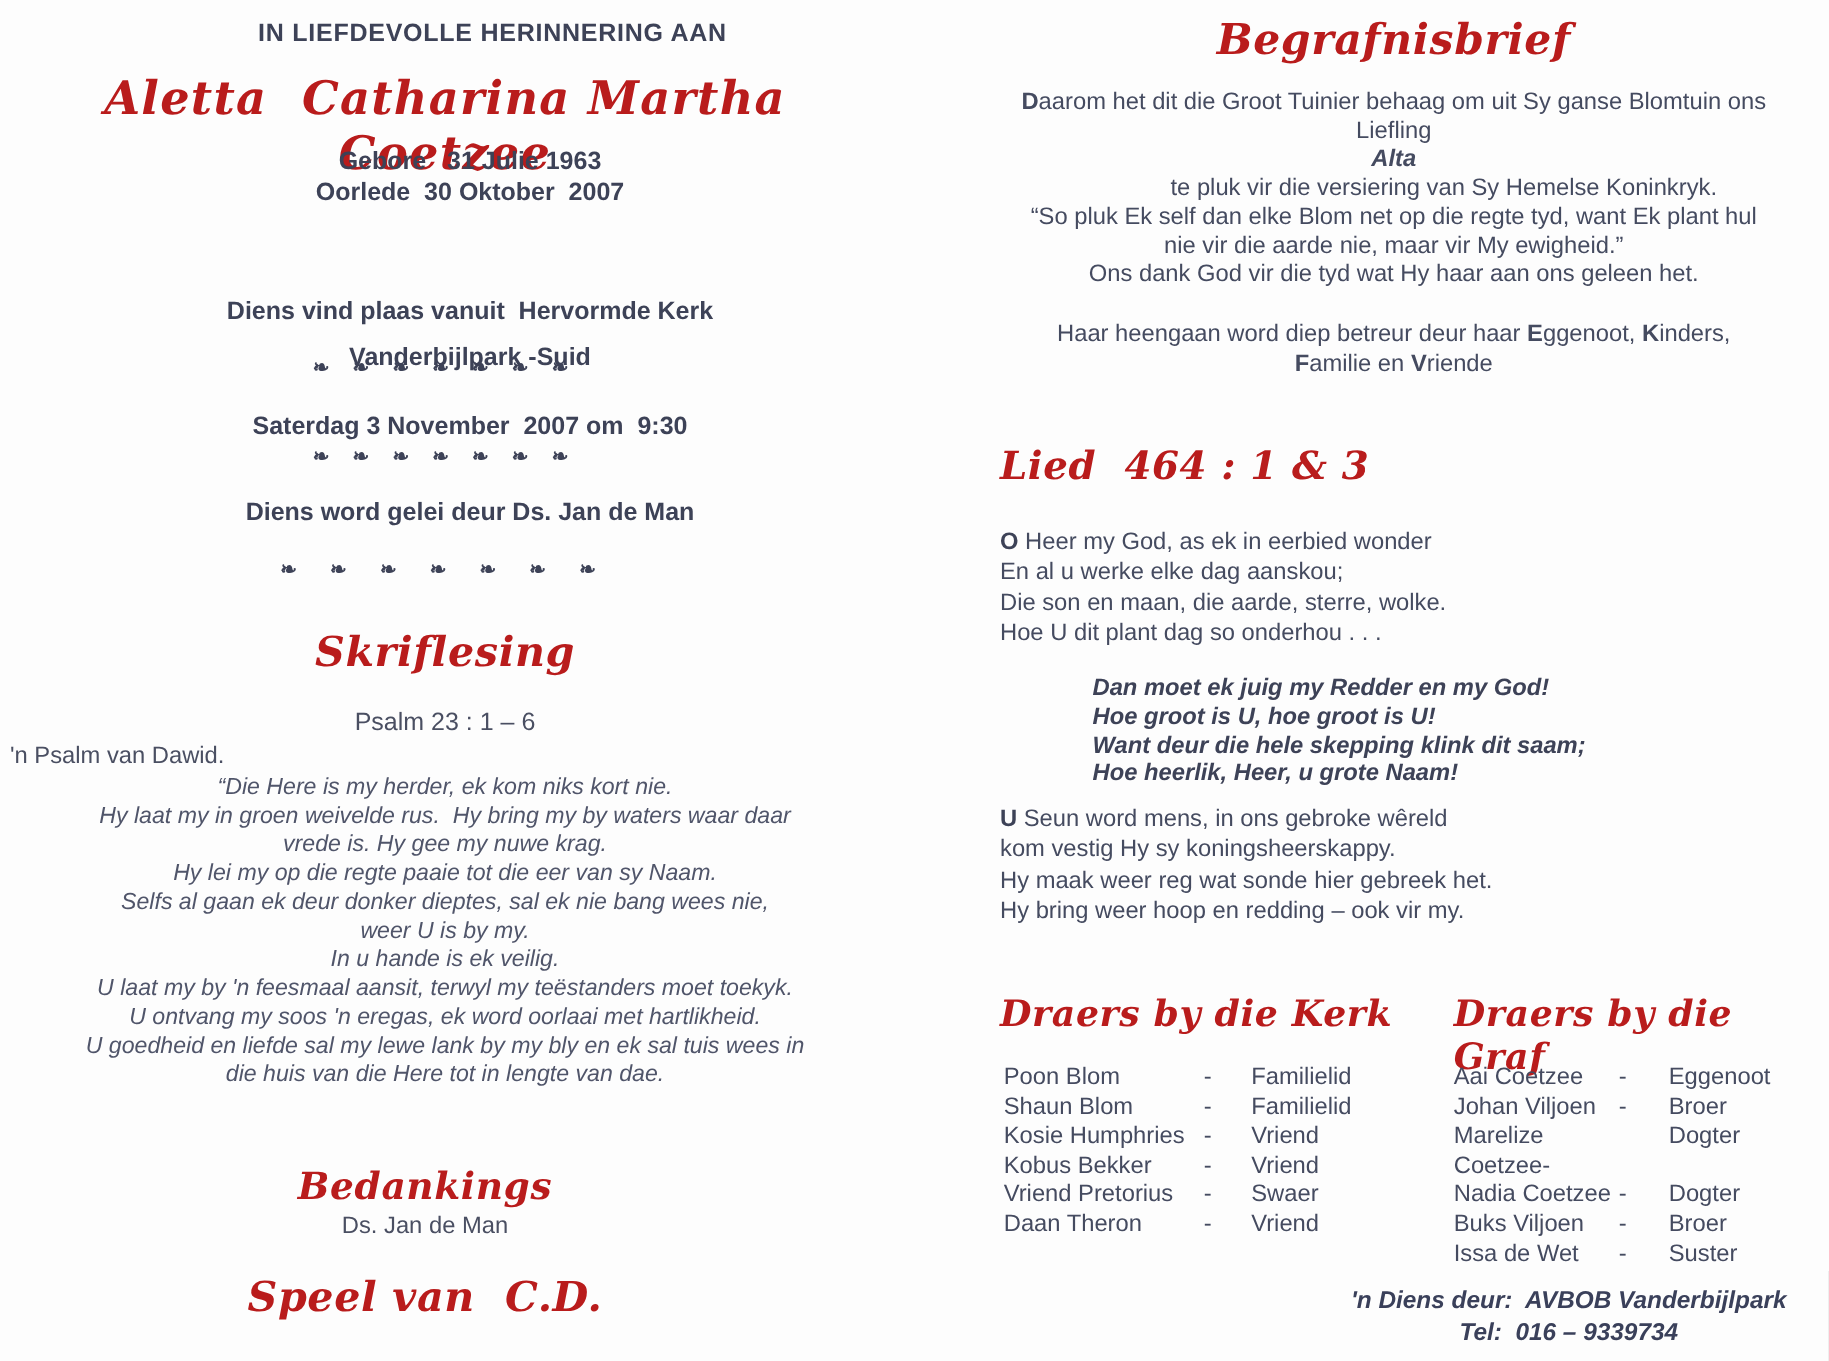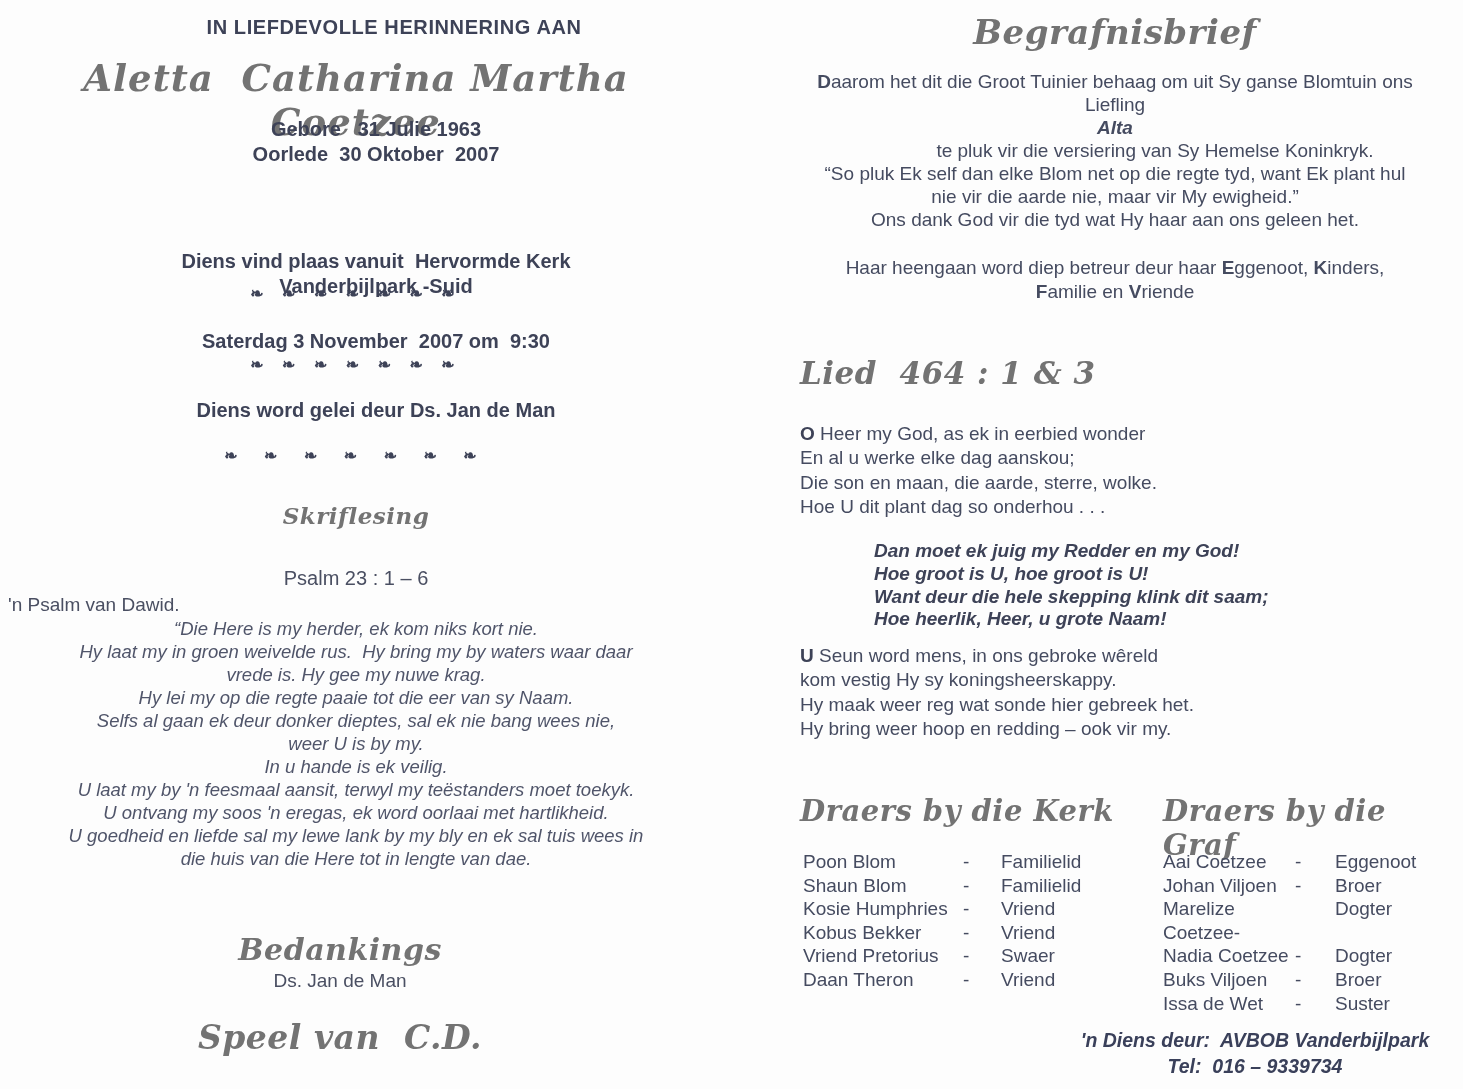--- a/index.html
+++ b/index.html
@@ -10,28 +10,28 @@
     color:#444a5e;
   }
   .abs { position:absolute; }
   .center { text-align:center; }
   .pw { white-space:pre-wrap; }
   .b { font-weight:bold; }
   .bi { font-weight:bold; font-style:italic; }
   .sans-b { font-weight:bold; color:#3d4257; }
   .h-serif {
     font-family:"DejaVu Serif", serif; font-weight:bold; font-style:italic;
-    color:#737373; letter-spacing:0.5px;
+    color:#b91c1c; letter-spacing:0.5px;
   }
   .memorial { font-size:20px; letter-spacing:0.6px; }
   .deceased-name { font-size:37px; letter-spacing:1px; }
   .meta-line { font-size:20px;padding-left:20px; }
   .ornaments { font-size:16px; font-weight:bold; letter-spacing:7px; color:#3d4257; }
   .ornaments.wide { letter-spacing:11px; }
-  .skrif-head { font-size:23px; }
+  .skrif-head { font-size:33px; }
   .ps-ref { font-size:20px; color:#4a4f62; }
   .ps-intro { font-size:19px; color:#4a4f62; }
   .psalm-line { font-size:18.5px; line-height:23px; font-style:italic; color:#50556a; }
   .thanks-head { font-size:30px; }
   .cd-head { font-size:33px; }
   .bg-head { font-size:34px; }
   .intro-line { font-size:19px; line-height:23.2px; color:#454b60; }
   .mourn-line { font-size:19px; line-height:24px; color:#454b60; }
   .song-head { font-size:31px; }
   .vline { font-size:19px; line-height:24.3px; color:#454b60; }
@@ -47,21 +47,21 @@
 </head>
 <body>
 
 <div class="page">
 
   <div class="abs center memorial sans-b pw" style="left:13px;top:16px;width:712px;margin-left:25px;">IN LIEFDEVOLLE HERINNERING AAN</div>
   <div class="abs center h-serif deceased-name pw" style="left:0;top:56px;width:712px;">Aletta  Catharina Martha Coetzee</div>
   <div class="abs center meta-line sans-b pw" style="left:0;top:118px;width:712px;">Gebore   31 Julie 1963</div>
   <div class="abs center meta-line sans-b pw" style="left:0;top:143px;width:712px;">Oorlede  30 Oktober  2007</div>
 
-  <div class="abs center meta-line sans-b pw" style="left:0;top:250px;width:712px;">Diens vind plaas vanuit  Hervormde Kerk</div>
+  <div class="abs center meta-line sans-b pw" style="left:0;top:238px;width:712px;">Diens vind plaas vanuit  Hervormde Kerk</div>
   <div class="abs center meta-line sans-b pw" style="left:0;top:262px;width:712px;margin-top:13px;">Vanderbijlpark -Suid</div>
   <div class="abs center ornaments" style="left:0;top:284px;width:712px;">❧ ❧ ❧ ❧ ❧ ❧ ❧</div>
 
   <div class="abs center meta-line sans-b pw" style="left:0;top:330px;width:712px;">Saterdag 3 November  2007 om  9:30</div>
   <div class="abs center ornaments" style="left:0;top:355px;width:712px;">❧ ❧ ❧ ❧ ❧ ❧ ❧</div>
 
   <div class="abs center meta-line sans-b pw" style="left:0;top:399px;width:712px;">Diens word gelei deur Ds. Jan de Man</div>
   <div class="abs center ornaments wide" style="left:0;top:446px;width:712px;">❧ ❧ ❧ ❧ ❧ ❧ ❧</div>
 
   <div class="abs center h-serif skrif-head pw" style="left:0;top:502px;width:712px;">Skriflesing</div>

